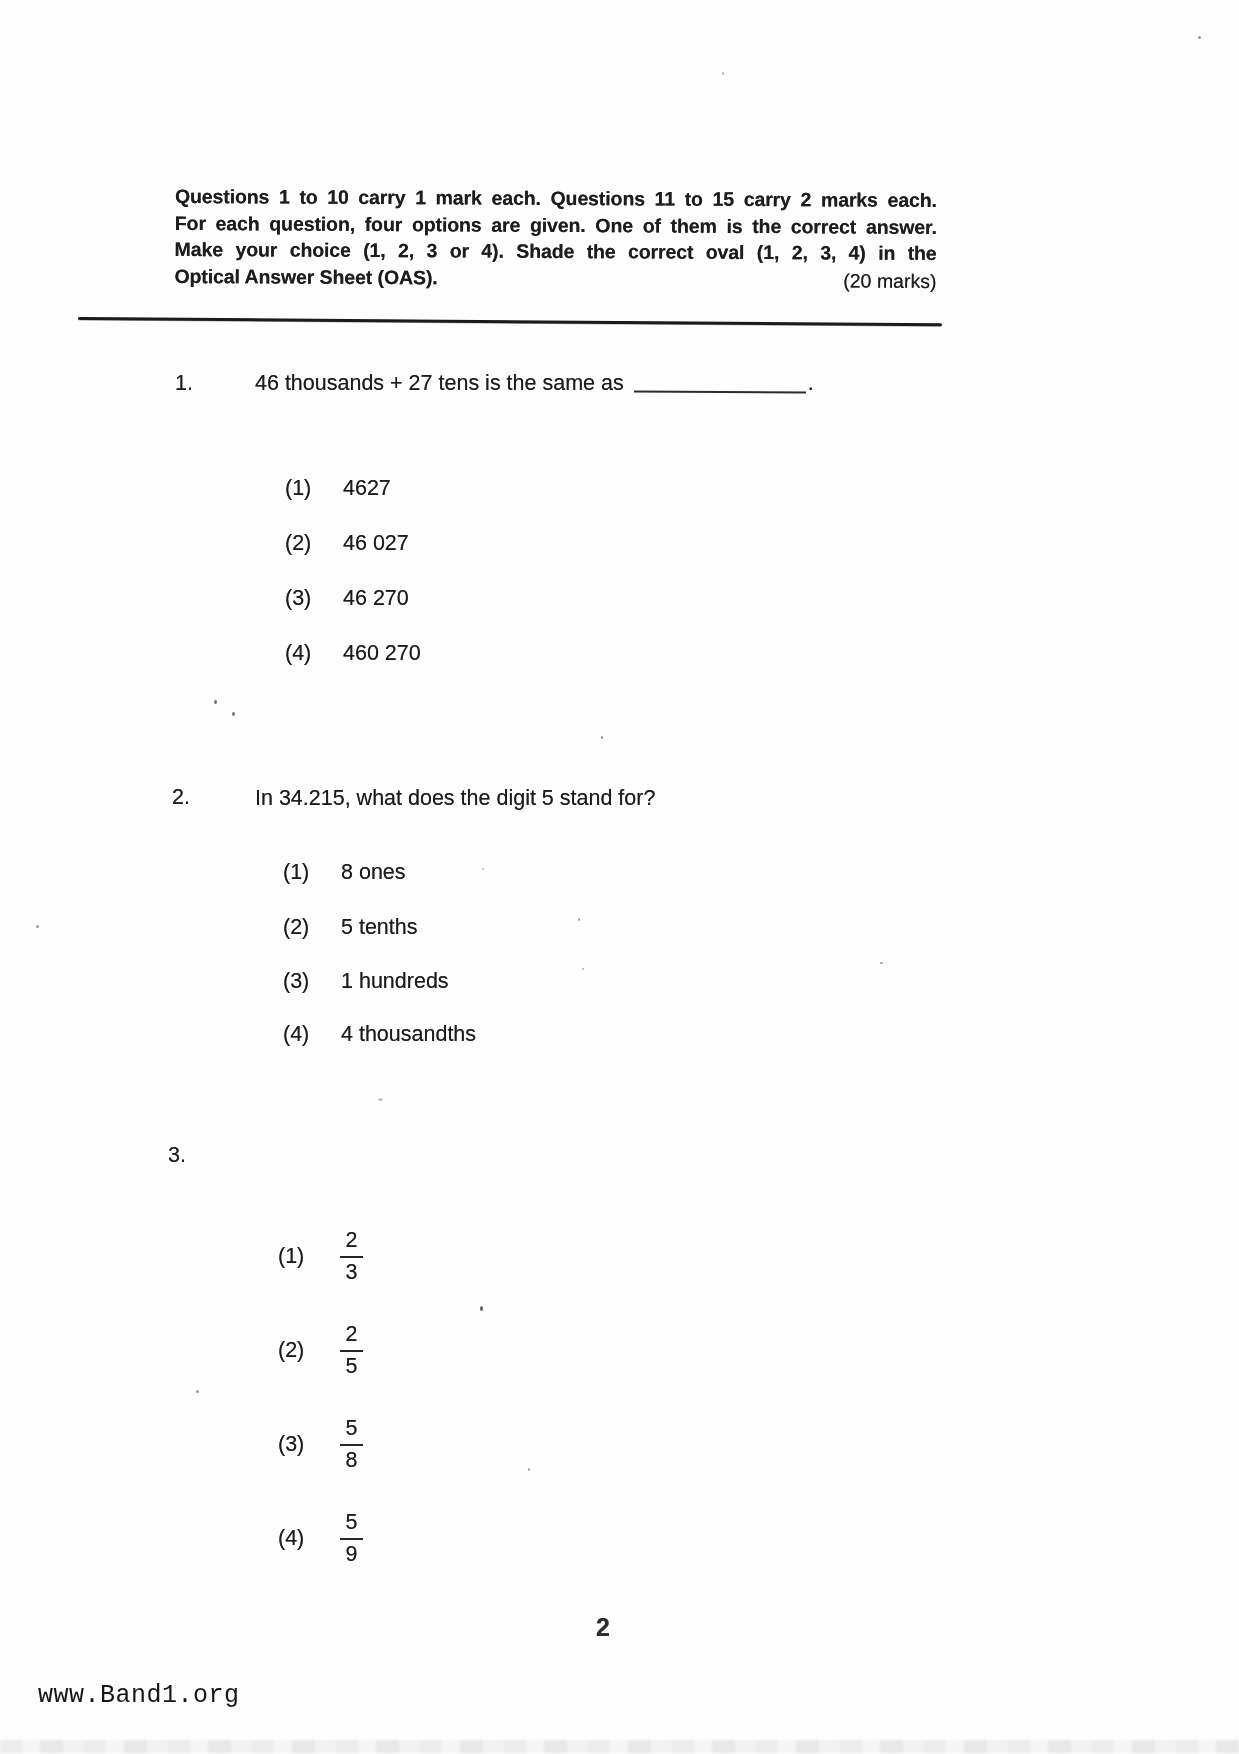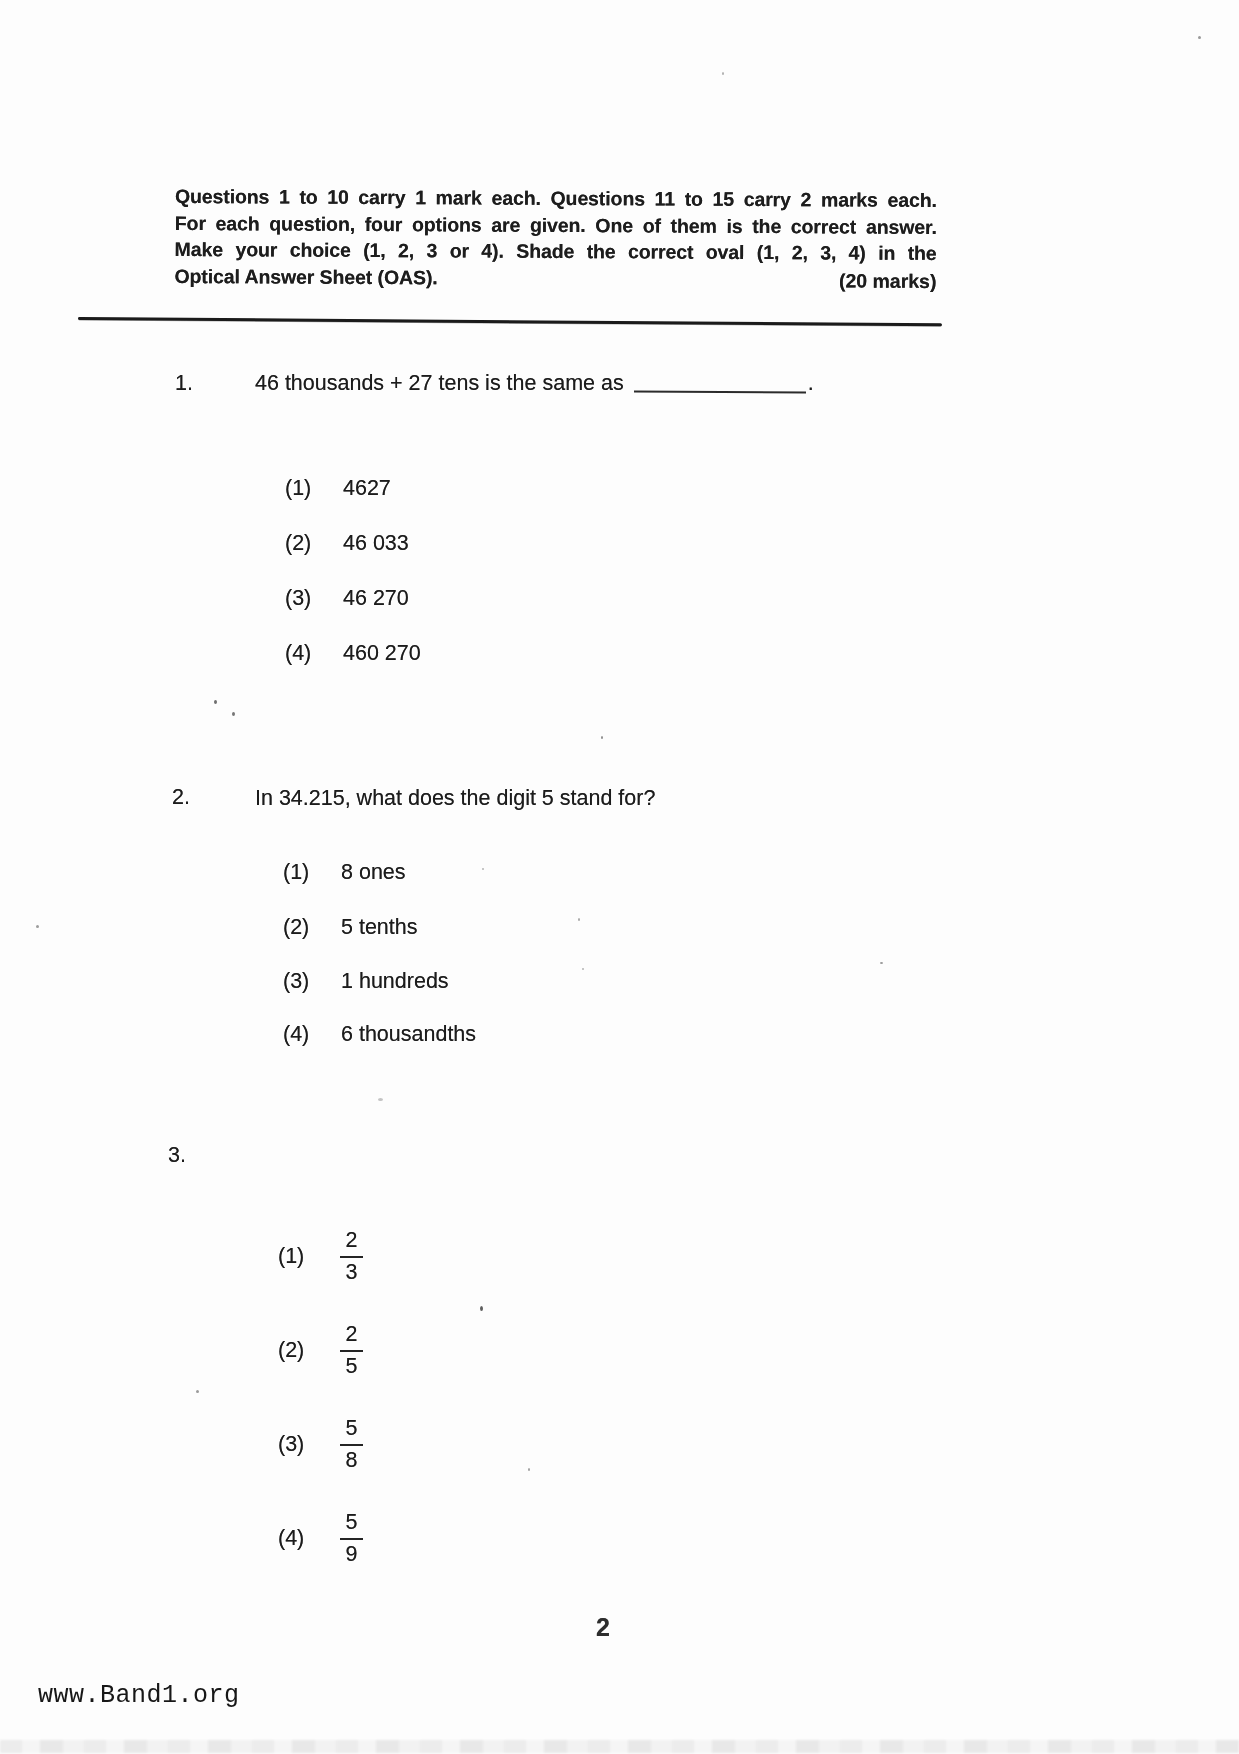--- a/index.html
+++ b/index.html
@@ -21,21 +21,21 @@
     position:absolute;left:175px;top:183px;width:762px;
     font-weight:bold;font-size:19.5px;line-height:26.5px;
     letter-spacing:-0.1px;
     transform:rotate(0.3deg);transform-origin:left top;
     text-shadow:0 0 0.6px rgba(20,20,20,.75);
   }
   .instructions .jline{white-space:nowrap;text-align:justify;text-align-last:justify;}
   .instructions .lastline{text-align:left;white-space:nowrap;}
   .instructions .marks{
     position:absolute;right:0;top:81px;
-    font-weight:bold;letter-spacing:0;text-align:right;
+    font-weight:normal;letter-spacing:0;text-align:right;
   }
   
   .divider{
     position:absolute;left:78px;top:317px;width:864px;height:3px;
     background:#1b1b1b;border-radius:2px;
     transform:rotate(0.42deg);transform-origin:left center;
     box-shadow:0 0.5px 0 rgba(60,60,60,.4);
   }
   
   .qnum,.qtext,.opt,.fopt{
@@ -92,21 +92,21 @@
 
   <div class="qnum" style="left:175px;top:371px">1.</div>
   <div class="qtext" style="left:255px;top:371px"><span>46 thousands + 27 tens is the same as</span><span class="blank"></span><span>.</span></div>
 
   <div class="opt" style="left:285px;top:476px">
     <span class="olabel">(1)</span>
     <span class="oval">4627</span>
   </div>
   <div class="opt" style="left:285px;top:531px">
     <span class="olabel">(2)</span>
-    <span class="oval">46 033</span>
+    <span class="oval">46 027</span>
   </div>
   <div class="opt" style="left:285px;top:586px">
     <span class="olabel">(3)</span>
     <span class="oval">46 270</span>
   </div>
   <div class="opt" style="left:285px;top:641px">
     <span class="olabel">(4)</span>
     <span class="oval">460 270</span>
   </div>
 
@@ -120,21 +120,21 @@
   <div class="opt" style="left:283px;top:915px">
     <span class="olabel">(2)</span>
     <span class="oval">5 tenths</span>
   </div>
   <div class="opt" style="left:283px;top:969px">
     <span class="olabel">(3)</span>
     <span class="oval">1 hundreds</span>
   </div>
   <div class="opt" style="left:283px;top:1022px">
     <span class="olabel">(4)</span>
-    <span class="oval">6 thousandths</span>
+    <span class="oval">4 thousandths</span>
   </div>
 
   <div class="qnum" style="left:168px;top:1143px">3.</div>
 
   <div class="fopt" style="left:278px;top:1230px">
     <span class="olabel">(1)</span>
     <span class="frac">
       <span>2</span>
       <span class="fbar"></span>
       <span>3</span>

